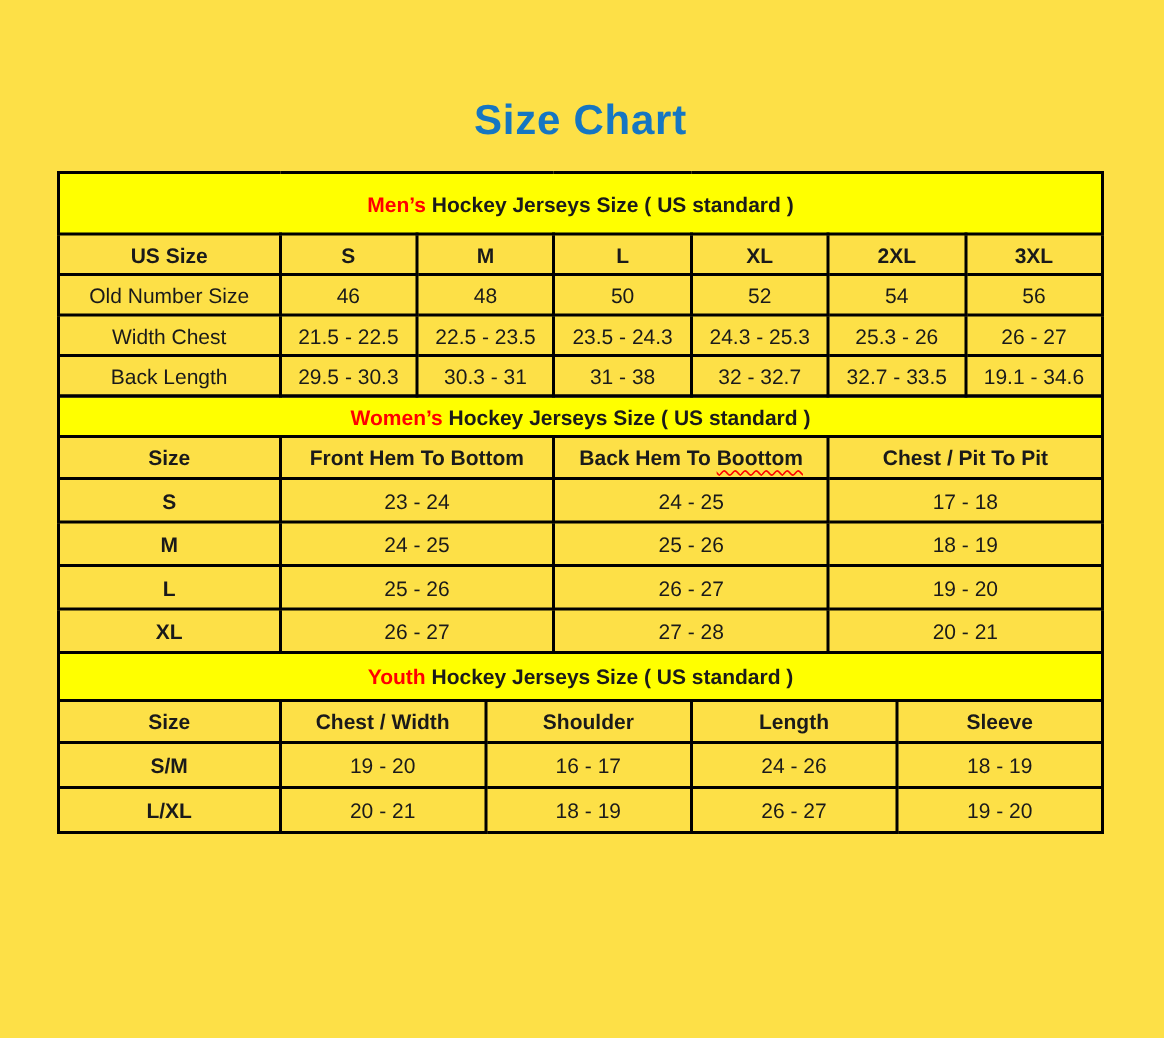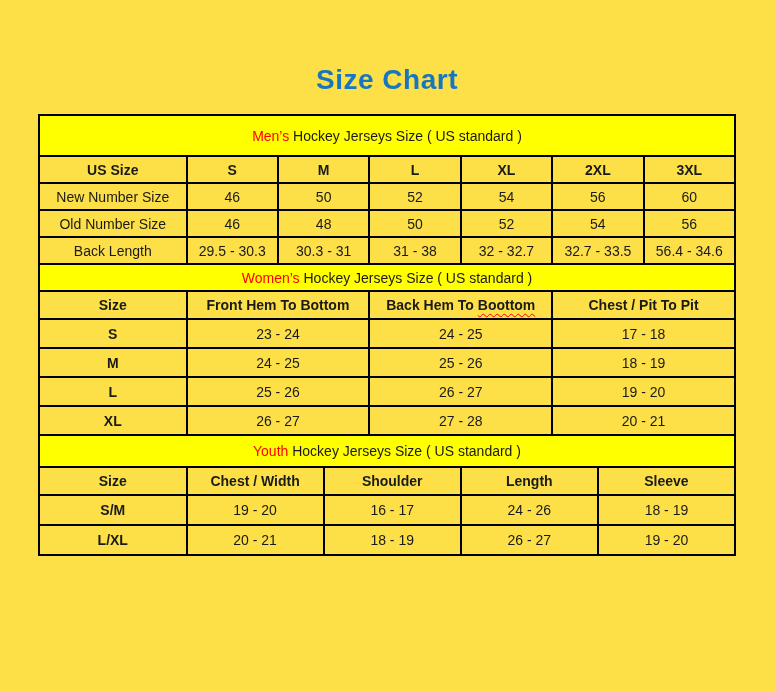--- a/index.html
+++ b/index.html
@@ -48,21 +48,21 @@
     text-align: center;
     vertical-align: middle;
     font-size: 14px;
     color: var(--text-black);
     padding: 0 2px;
     overflow: hidden;
     white-space: nowrap;
   }
   td.band {
     background: var(--band-yellow);
-    font-weight: normal;
+    font-weight: bold;
     font-size: 16px;
     color: #000000;
   }
   td.band .accent { color: var(--accent-red); }
   td.head { font-weight: bold; }
   td.rowlabel.bold { font-weight: bold; }
   
   table.mens tr        { height: 27px; }
   table.mens tr.bandrow   { height: 41px; }
   table.womens tr      { height: 29px; }
@@ -103,45 +103,45 @@
             <tr class="head-row">
               <td class="head">US Size</td>
               <td class="head">S</td>
               <td class="head">M</td>
               <td class="head">L</td>
               <td class="head">XL</td>
               <td class="head">2XL</td>
               <td class="head">3XL</td>
             </tr>
             <tr>
-              <td class="rowlabel">New Number Size</td>
-              <td>46</td>
-              <td>50</td>
-              <td>52</td>
-              <td>54</td>
-              <td>56</td>
-              <td>60</td>
-            </tr>
-            <tr>
               <td class="rowlabel">Old Number Size</td>
               <td>46</td>
               <td>48</td>
               <td>50</td>
               <td>52</td>
               <td>54</td>
               <td>56</td>
             </tr>
             <tr>
+              <td class="rowlabel">Width Chest</td>
+              <td>21.5 - 22.5</td>
+              <td>22.5 - 23.5</td>
+              <td>23.5 - 24.3</td>
+              <td>24.3 - 25.3</td>
+              <td>25.3 - 26</td>
+              <td>26 - 27</td>
+            </tr>
+            <tr>
               <td class="rowlabel">Back Length</td>
               <td>29.5 - 30.3</td>
               <td>30.3 - 31</td>
               <td>31 - 38</td>
               <td>32 - 32.7</td>
               <td>32.7 - 33.5</td>
-              <td>56.4 - 34.6</td>
+              <td>19.1 - 34.6</td>
             </tr>
           </tbody>
         </table>
         <table class="size-table womens">
           <colgroup>
             <col style="width: 21.2%;">
             <col>
             <col>
             <col>
           </colgroup>

